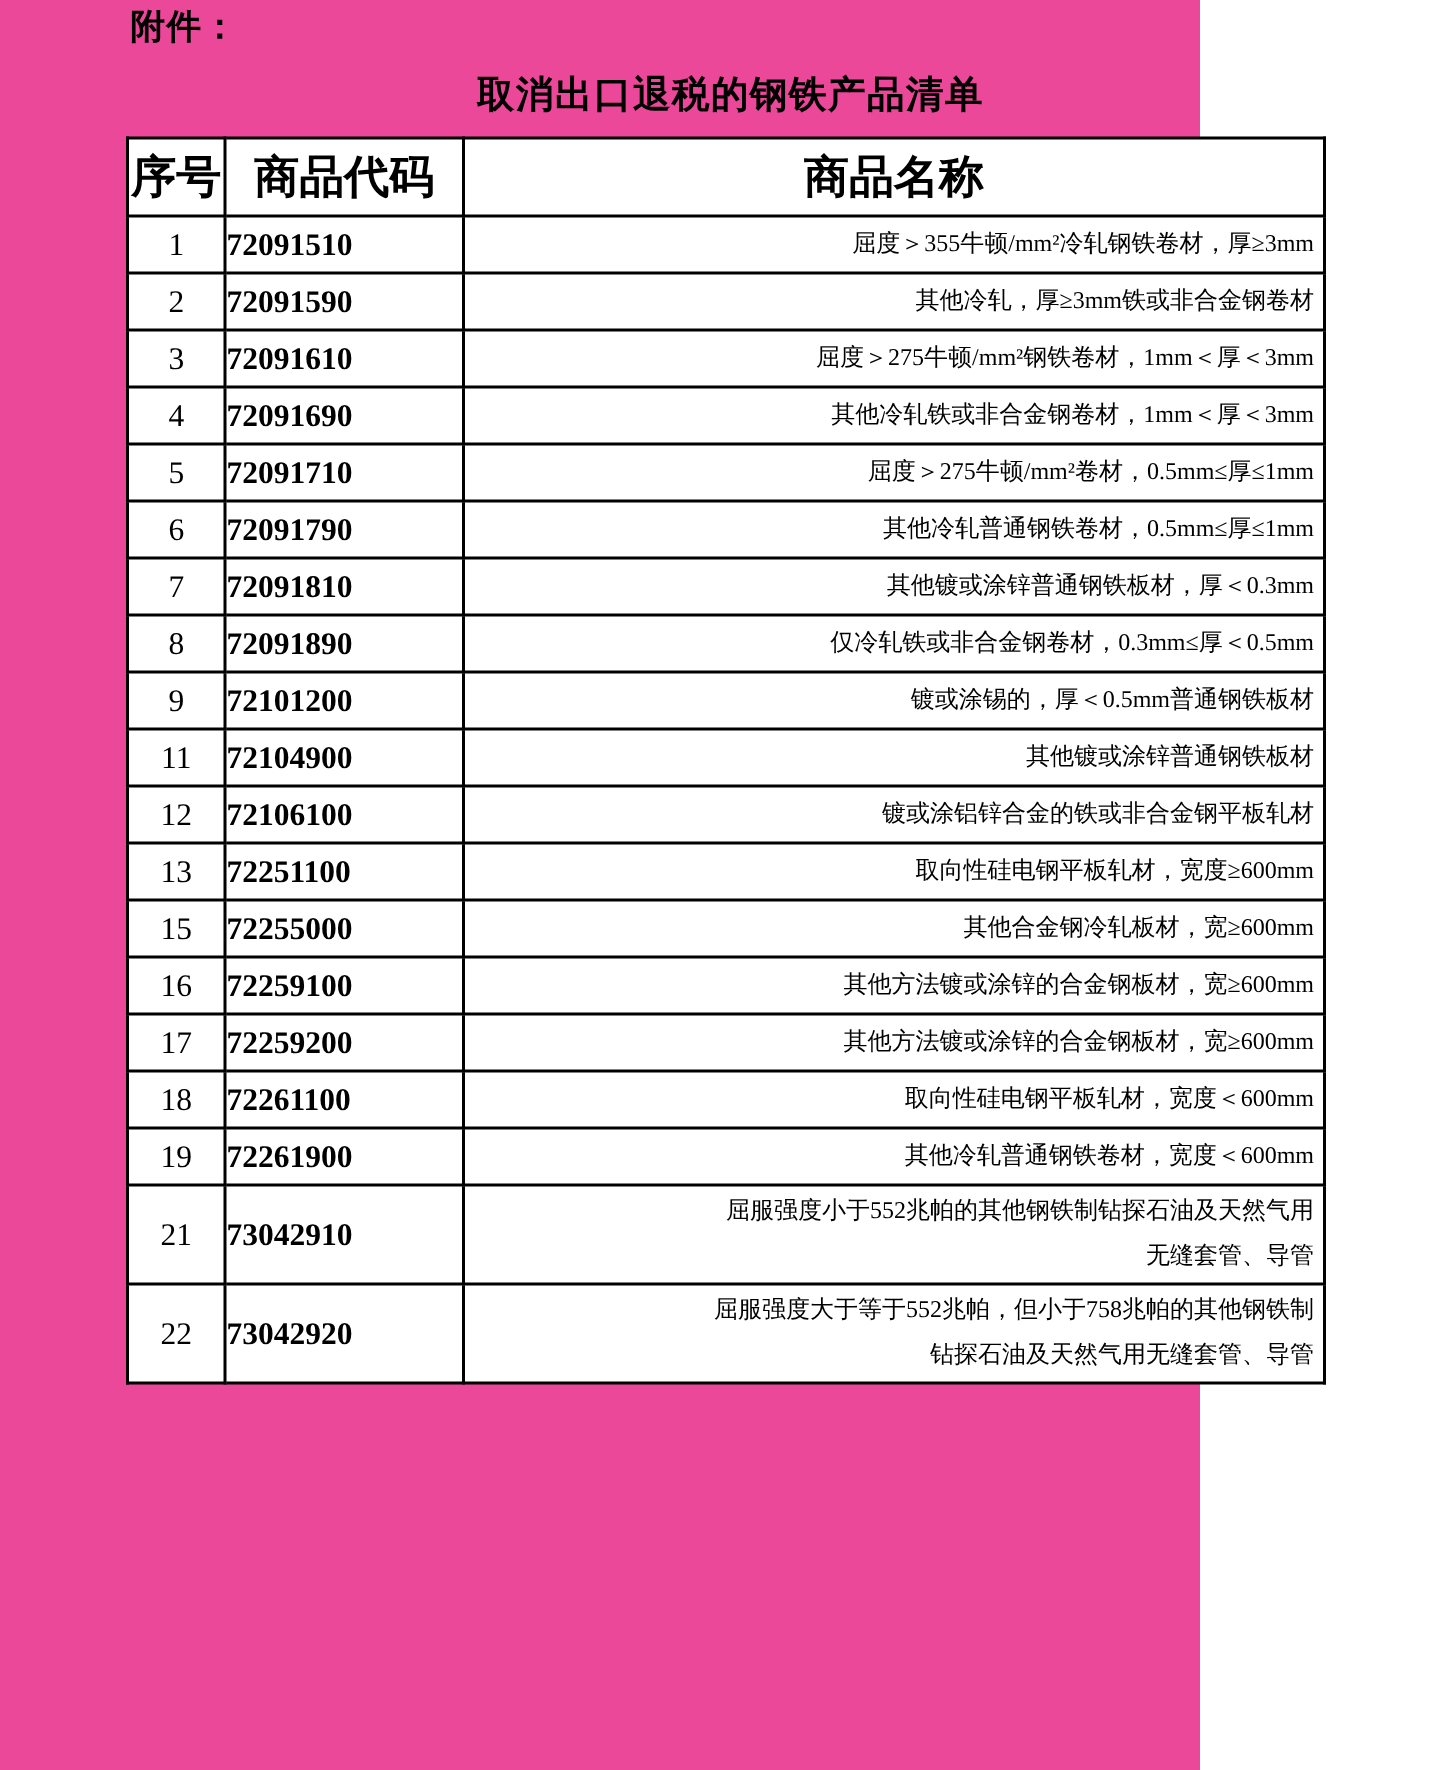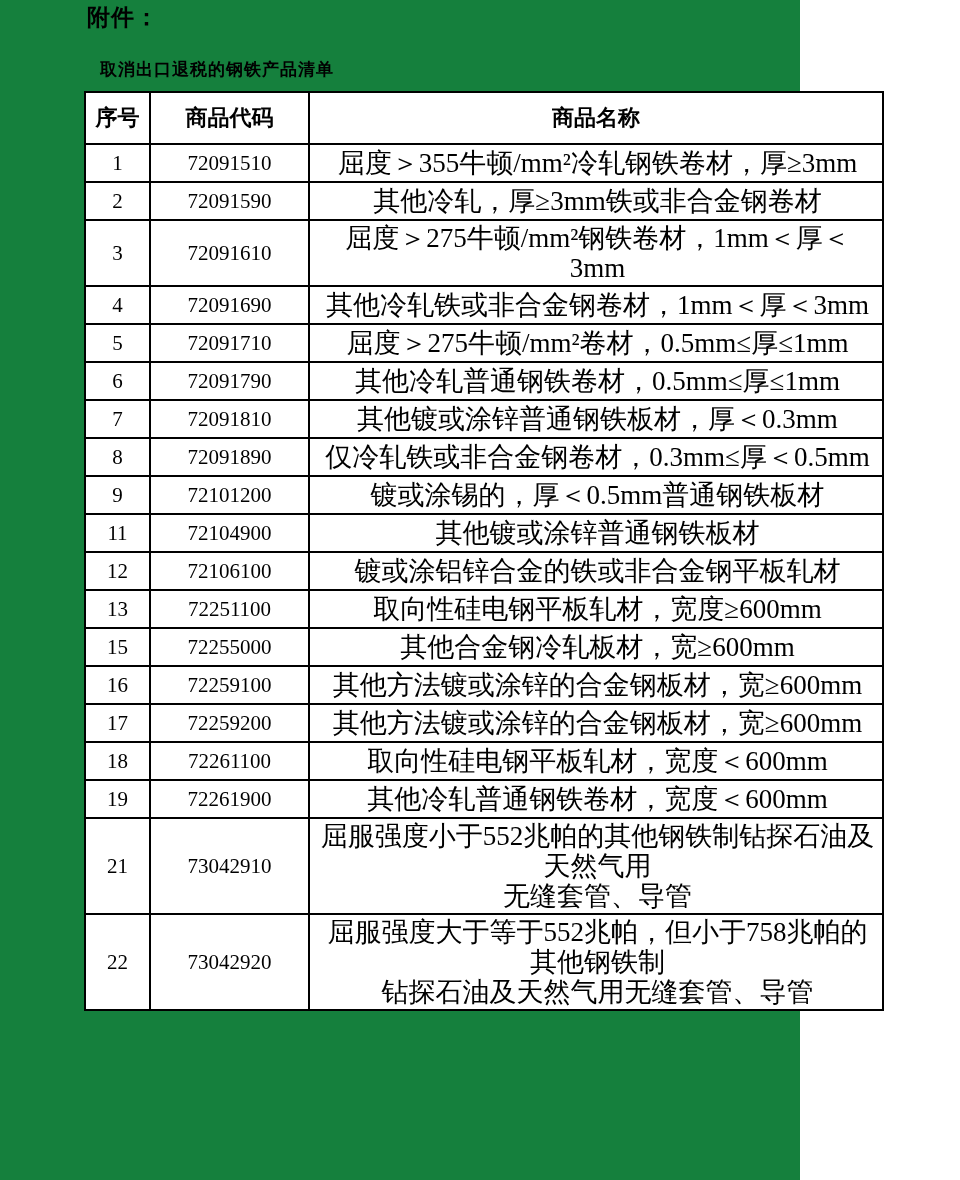--- a/index.html
+++ b/index.html
@@ -11,39 +11,39 @@
     width: 960px;
     height: 1180px;
     color: #000000;
     font-family: "Liberation Serif", "DejaVu Serif", serif;
     overflow: hidden;
   }
   .page {
     position: relative;
     width: 800px;
     height: 1180px;
-    background: #15803d;
+    background: #ec4899;
   }
   .attachment-label {
     position: absolute;
     top: 2px;
     left: 87px;
     font-size: 23px;
     font-weight: bold;
     font-family: "Liberation Sans", "DejaVu Sans", sans-serif;
     letter-spacing: 1px;
   }
   .doc-title {
     position: absolute;
     top: 42px;
     left: 84px;
     width: 798px;
-    margin: 16px;
-    text-align: left;
-    font-size: 17px;
+    margin: 4px;
+    text-align: center;
+    font-size: 25px;
     font-weight: bold;
     font-family: "Liberation Sans", "DejaVu Sans", sans-serif;
     letter-spacing: 1px;
   }
   table.products {
     position: absolute;
     top: 91px;
     left: 84px;
     width: 798px;
     border-collapse: collapse;
@@ -53,40 +53,40 @@
   table.products col.c-code { width: 159px; }
   table.products col.c-name { width: 574px; }
   table.products th,
   table.products td {
     border: 2px solid #000000;
     vertical-align: middle;
     background: #ffffff;
   }
   table.products th {
     height: 50px;
-    font-size: 22px;
+    font-size: 30px;
     font-weight: bold;
     font-family: "Liberation Sans", "DejaVu Sans", sans-serif;
     text-align: center;
     padding: 0;
   }
   td.col-no {
     height: 36px;
     text-align: center;
     font-size: 21px;
     padding: 0;
   }
   td.col-code {
-    text-align: center;
     font-size: 21px;
     padding: 0;
+    font-weight: bold;
   }
   td.col-name {
-    text-align: center;
-    font-size: 27px;
+    text-align: right;
+    font-size: 16px;
     line-height: 30px;
     padding: 2px 6px 2px 9px;
     white-space: pre-line;
   }
 </style>
 </head>
 <body>
 
 <div class="page">
   <div class="attachment-label">附件：</div>

